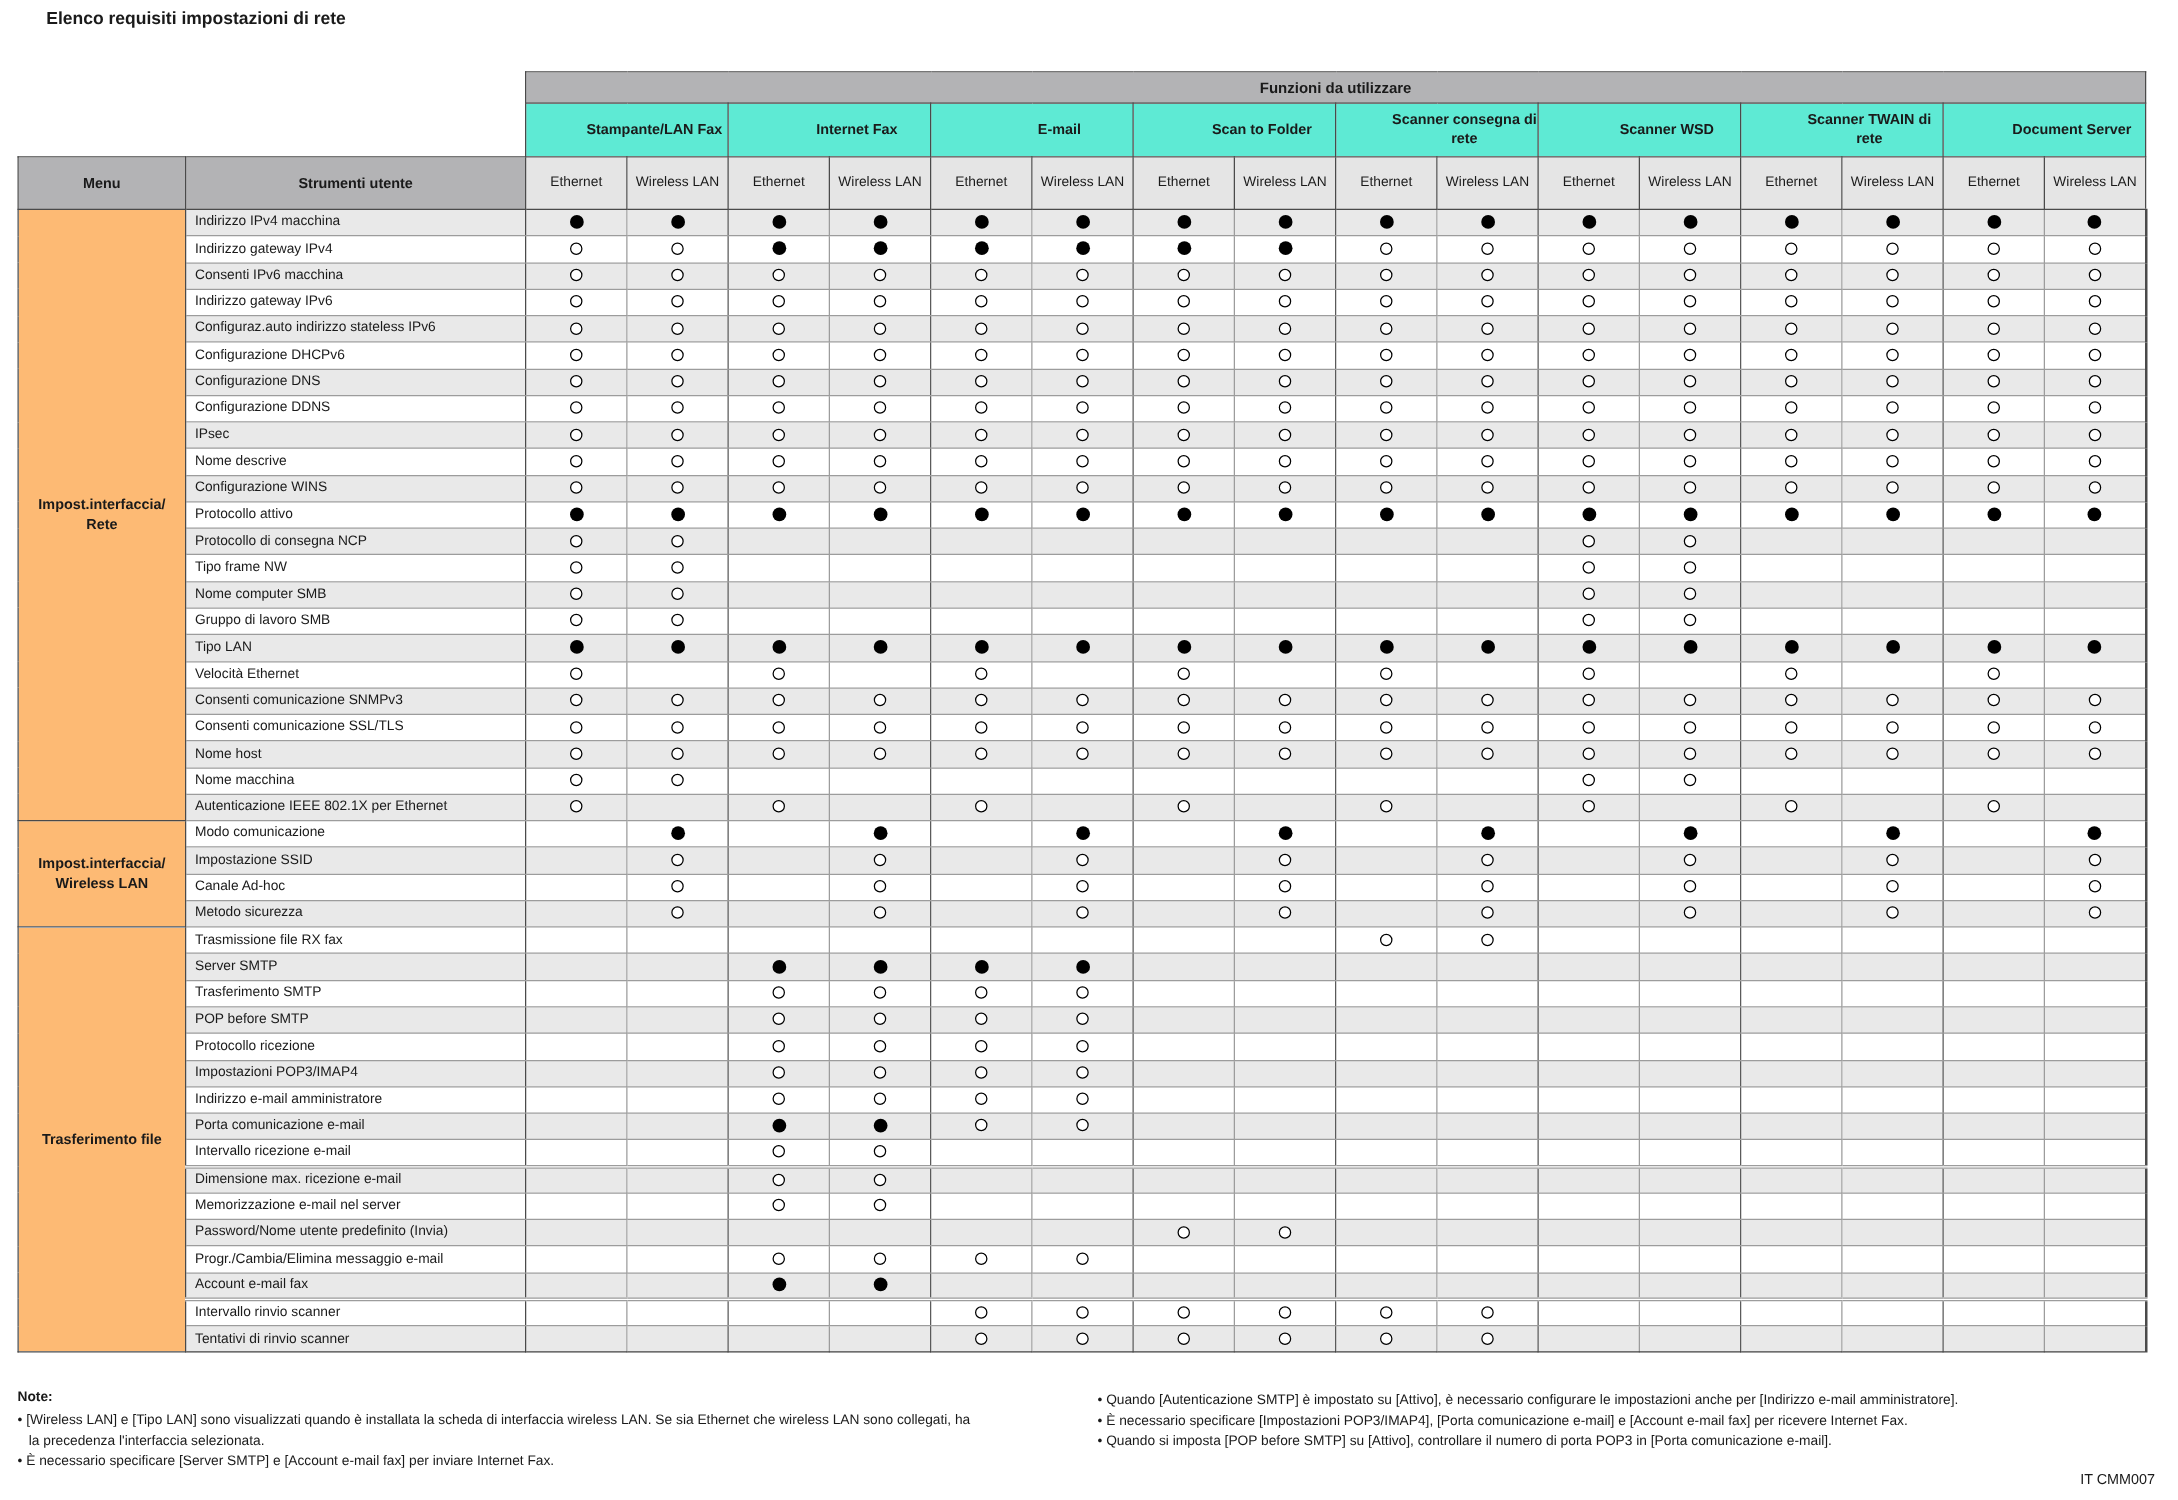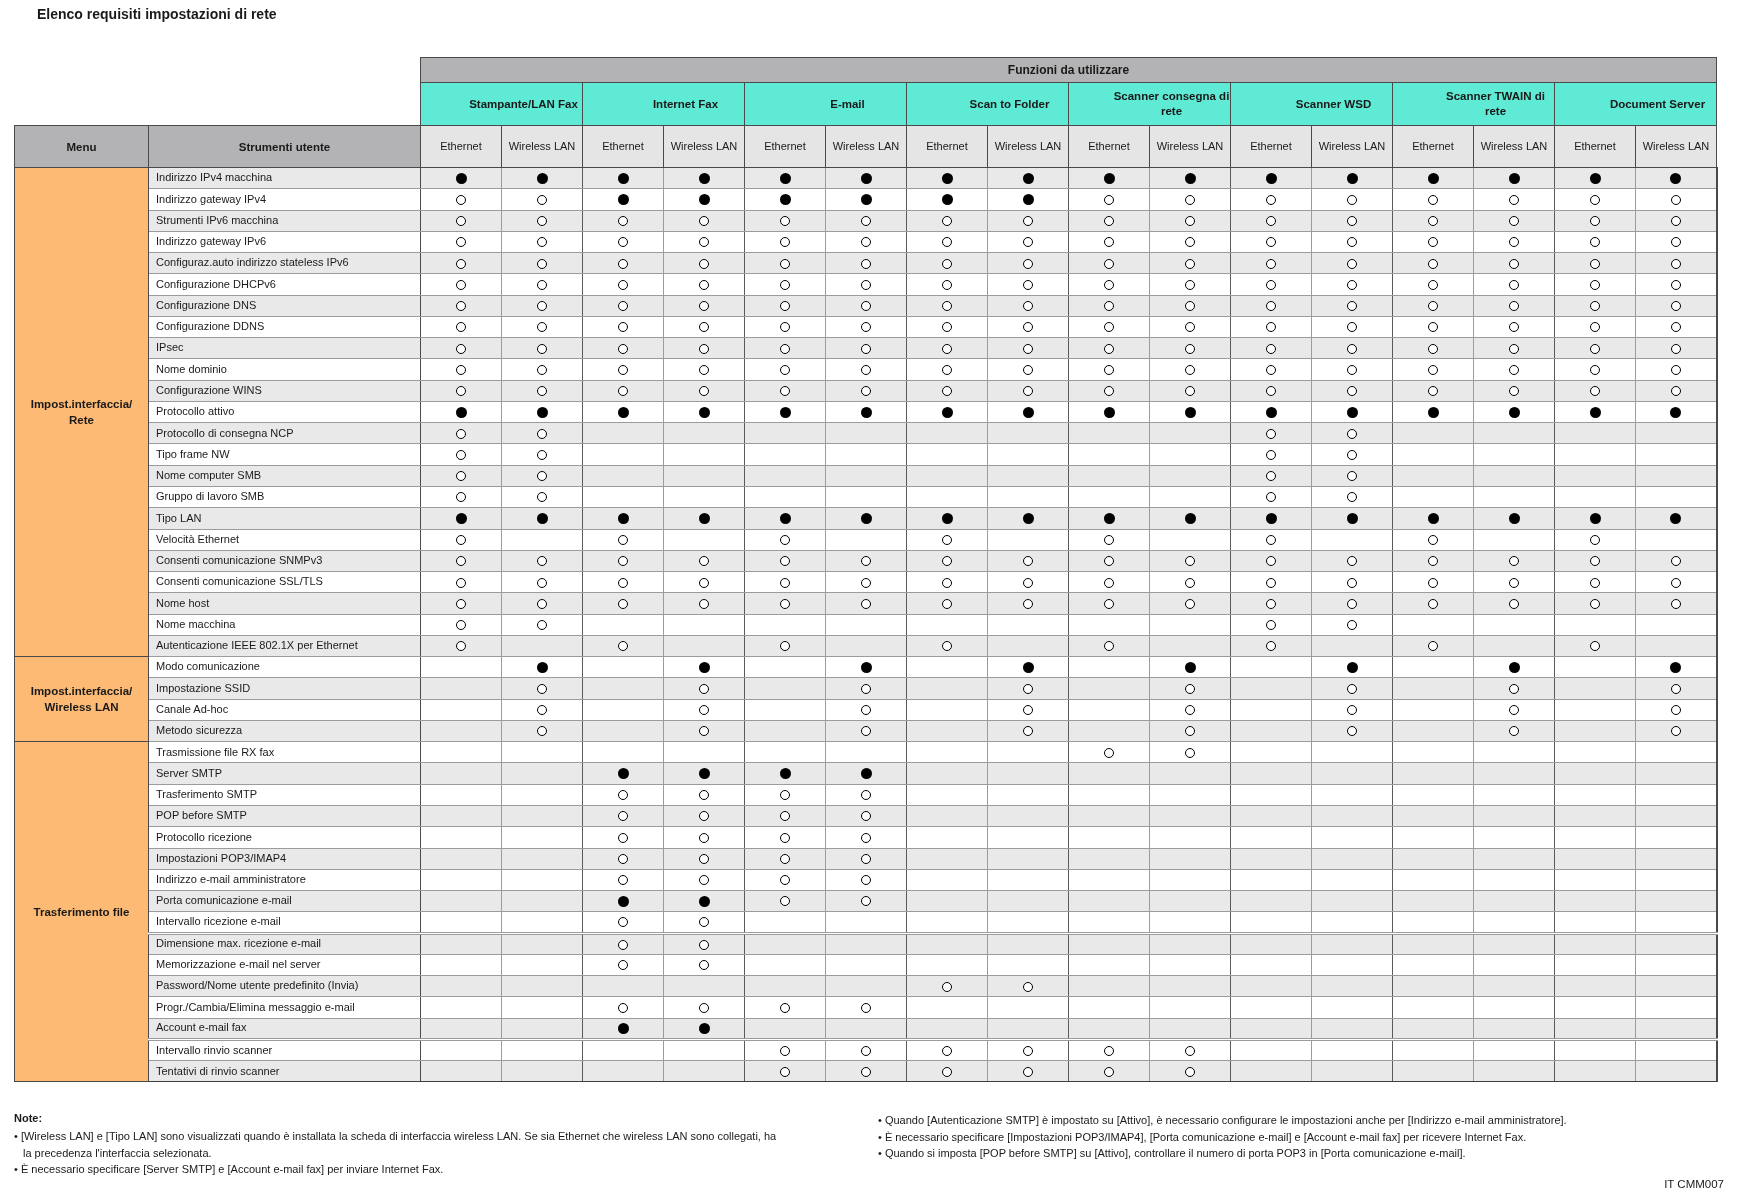--- a/index.html
+++ b/index.html
@@ -157,21 +157,21 @@
           <td class="data-cell"><span class="dot open"></span></td>
           <td class="data-cell gsep"><span class="dot open"></span></td>
           <td class="data-cell"><span class="dot open"></span></td>
           <td class="data-cell gsep"><span class="dot open"></span></td>
           <td class="data-cell"><span class="dot open"></span></td>
           <td class="data-cell gsep"><span class="dot open"></span></td>
           <td class="data-cell"><span class="dot open"></span></td>
           <td class="data-cell gsep last"><span class="dot open"></span></td>
         </tr>
         <tr class="shade">
-          <td class="label-cell">Strumenti IPv6 macchina</td>
+          <td class="label-cell">Consenti IPv6 macchina</td>
           <td class="data-cell"><span class="dot open"></span></td>
           <td class="data-cell gsep"><span class="dot open"></span></td>
           <td class="data-cell"><span class="dot open"></span></td>
           <td class="data-cell gsep"><span class="dot open"></span></td>
           <td class="data-cell"><span class="dot open"></span></td>
           <td class="data-cell gsep"><span class="dot open"></span></td>
           <td class="data-cell"><span class="dot open"></span></td>
           <td class="data-cell gsep"><span class="dot open"></span></td>
           <td class="data-cell"><span class="dot open"></span></td>
           <td class="data-cell gsep"><span class="dot open"></span></td>
@@ -290,21 +290,21 @@
           <td class="data-cell"><span class="dot open"></span></td>
           <td class="data-cell gsep"><span class="dot open"></span></td>
           <td class="data-cell"><span class="dot open"></span></td>
           <td class="data-cell gsep"><span class="dot open"></span></td>
           <td class="data-cell"><span class="dot open"></span></td>
           <td class="data-cell gsep"><span class="dot open"></span></td>
           <td class="data-cell"><span class="dot open"></span></td>
           <td class="data-cell gsep last"><span class="dot open"></span></td>
         </tr>
         <tr class="plain">
-          <td class="label-cell">Nome dominio</td>
+          <td class="label-cell">Nome descrive</td>
           <td class="data-cell"><span class="dot open"></span></td>
           <td class="data-cell gsep"><span class="dot open"></span></td>
           <td class="data-cell"><span class="dot open"></span></td>
           <td class="data-cell gsep"><span class="dot open"></span></td>
           <td class="data-cell"><span class="dot open"></span></td>
           <td class="data-cell gsep"><span class="dot open"></span></td>
           <td class="data-cell"><span class="dot open"></span></td>
           <td class="data-cell gsep"><span class="dot open"></span></td>
           <td class="data-cell"><span class="dot open"></span></td>
           <td class="data-cell gsep"><span class="dot open"></span></td>

